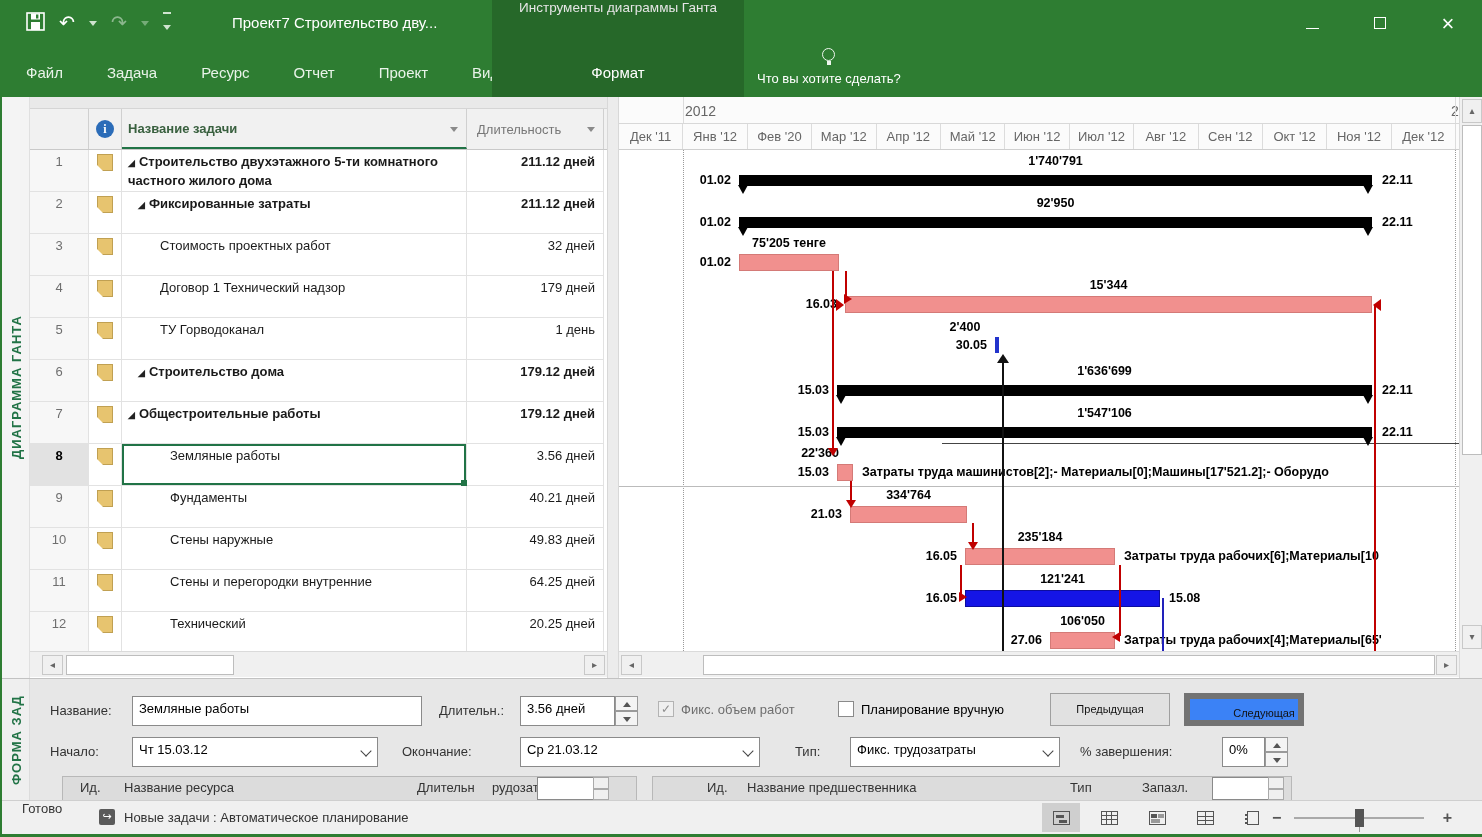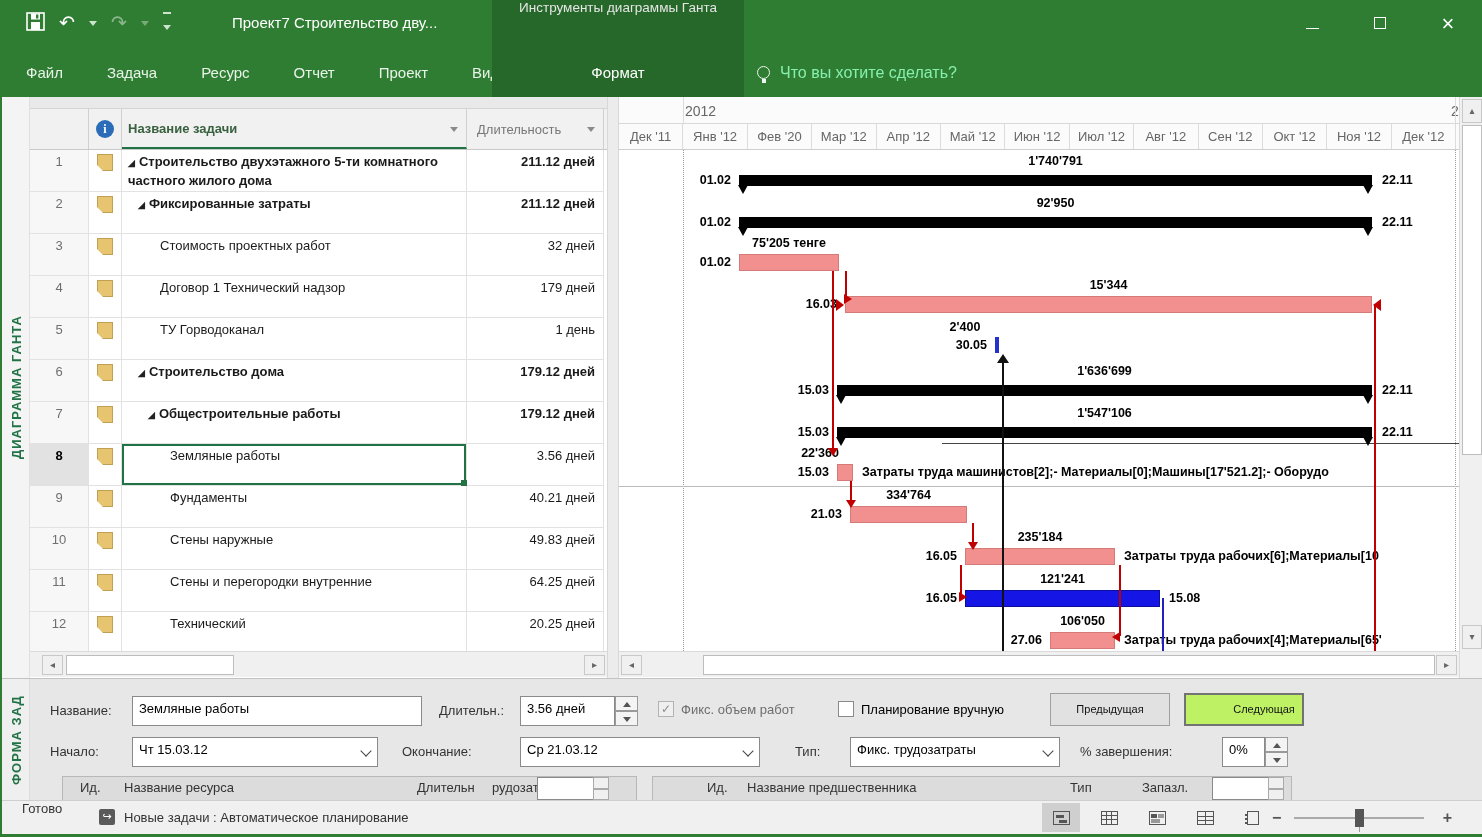--- a/index.html
+++ b/index.html
@@ -20,21 +20,21 @@
   .more-btn { display:inline-block; border-top:2px solid #cfe4cf; padding-top:2px; }
   .wtitle { position:absolute; left:230px; top:14px; font-size:15px; color:#fff; white-space:nowrap; }
   .winbtns { position:absolute; right:8px; top:0; height:48px; display:flex; align-items:center; gap:44px; padding-right:12px; }
   .wb { color:#fff; font-size:16px; width:24px; text-align:center; }
   .box-ic { display:inline-block; width:12px; height:12px; border:1.5px solid #fff; }
   .restore-ic { position:relative; display:inline-block; width:11px; height:11px; border:1.5px solid #fff; background:#2e7d32; }
   .restore-ic::before { content:""; position:absolute; left:2px; top:-5px; width:11px; height:11px; border:1.5px solid #fff; border-bottom:none; border-left:none; }
   .min-ic { display:inline-block; width:13px; border-bottom:1.5px solid #fff; }
   .tabs { position:absolute; left:24px; top:0; height:49px; display:flex; gap:44px; align-items:center; font-size:15px; }
   .tab { color:#e9f3e9; }
-  .assist { position:absolute; left:755px; top:0; height:49px; display:flex; align-items:center; gap:10px; font-size:16px; color:#86efac; }
+  .assist { position:absolute; left:755px; top:0; height:49px; display:flex; align-items:center; gap:10px; font-size:13px; color:#ffffff;flex-direction:column; }
   .bulb { width:13px; height:13px; border:1.5px solid #eef6ee; border-radius:50%; position:relative; }
   .bulb::after { content:""; position:absolute; left:3.5px; top:12px; width:4px; height:4px; background:#eef6ee; }
   .smallbtns { position:absolute; right:20px; top:48px; height:49px; display:flex; gap:46px; align-items:center; padding-right:4px; }
 
   
   .main { position:absolute; left:0; top:97px; width:1482px; height:581px; background:#fff; }
   .vstrip { position:absolute; left:0; top:0; width:28px; height:581px; background:#f4f4f4; border-right:1px solid #e0e0e0; }
   .vlabel { position:absolute; left:0; top:0; width:28px; height:100%; display:flex; align-items:center; justify-content:center;
             writing-mode:vertical-rl; transform:rotate(180deg); color:#217346; font-weight:bold; font-size:13px; letter-spacing:1px; white-space:nowrap; }
 
@@ -103,21 +103,21 @@
   .combo .chev { position:absolute; right:7px; top:9px; width:8px; height:8px; border-right:1.6px solid #444; border-bottom:1.6px solid #444; transform:rotate(45deg); }
   .spin { position:absolute; width:23px; display:flex; flex-direction:column; }
   .spin div { flex:1; background:#f4f4f4; border:1px solid #9a9a9a; position:relative; }
   .spin div::after { content:""; position:absolute; left:7px; top:5px; width:0; height:0; }
   .spin .up::after   { border-left:4px solid transparent; border-right:4px solid transparent; border-bottom:5px solid #555; }
   .spin .dn::after   { border-left:4px solid transparent; border-right:4px solid transparent; border-top:5px solid #555; }
   .chk { position:absolute; display:flex; gap:7px; align-items:center; font-size:13px; }
   .chkbox { width:16px; height:16px; border:1px solid #8a8a8a; background:#fff; text-align:center; line-height:15px; font-size:12px; }
   .chkbox.dis { background:#efefef; border-color:#b3b3b3; color:#8f8f8f; }
   .fbtn { position:absolute; width:120px; height:33px; background:#e1e1e1; border:1px solid #9f9f9f; font-size:11px; color:#111; text-align:center; line-height:31px; }
-  .fbtn.def { border:2px solid #737373; background:#bef264; line-height:29px;padding-left:40px; }
+  .fbtn.def { border:6px solid #737373; background:#3b82f6; line-height:29px;padding-left:40px; }
   .fgrid { position:absolute; top:97px; height:25px; background:#dcdcdc; border:1px solid #b8b8b8; }
   .fgh { position:absolute; top:101px; font-size:13px; color:#333; white-space:nowrap; }
   .minispin { position:absolute; width:16px; height:23px; display:flex; flex-direction:column; }
   .minispin div { flex:1; background:#f0f0f0; border:1px solid #aaa; }
 
   
   .statusbar { position:absolute; left:0; top:800px; width:1482px; height:34px; background:#f0f0f0; border-top:1px solid #cfcfcf; font-size:13px; color:#333; }
   .st-ready { position:absolute; left:20px; top:0; }
   .st-ic { position:absolute; left:97px; top:8px; width:16px; height:16px; background:#5a5a5a; color:#fff; font-size:11px; text-align:center; line-height:15px; border-radius:2px; }
   .st-msg { position:absolute; left:122px; top:9px; }
@@ -253,21 +253,21 @@
               <span class="note-ic"></span>
             </div>
             <div class="tc c-name bold"><span style="display: inline-block; margin-left: 10px;"><span class="tri">◢</span>Строительство дома</span></div>
             <div class="tc c-dur bold">179.12 дней</div>
           </div>
           <div class="trow">
             <div class="tc c-num">7</div>
             <div class="tc c-info">
               <span class="note-ic"></span>
             </div>
-            <div class="tc c-name bold"><span style="display: inline-block; margin-left: 20px;"><span class="tri">◢</span>Общестроительные работы</span></div>
+            <div class="tc c-name bold"><span style="display: inline-block; "><span class="tri">◢</span>Общестроительные работы</span></div>
             <div class="tc c-dur bold">179.12 дней</div>
           </div>
           <div class="trow">
             <div class="tc c-num sel">8</div>
             <div class="tc c-info">
               <span class="note-ic"></span>
             </div>
             <div class="tc c-name"><span style="display: inline-block; margin-left: 42px;">Земляные работы</span><span class="selbox"></span></div>
             <div class="tc c-dur">3.56 дней</div>
           </div>

